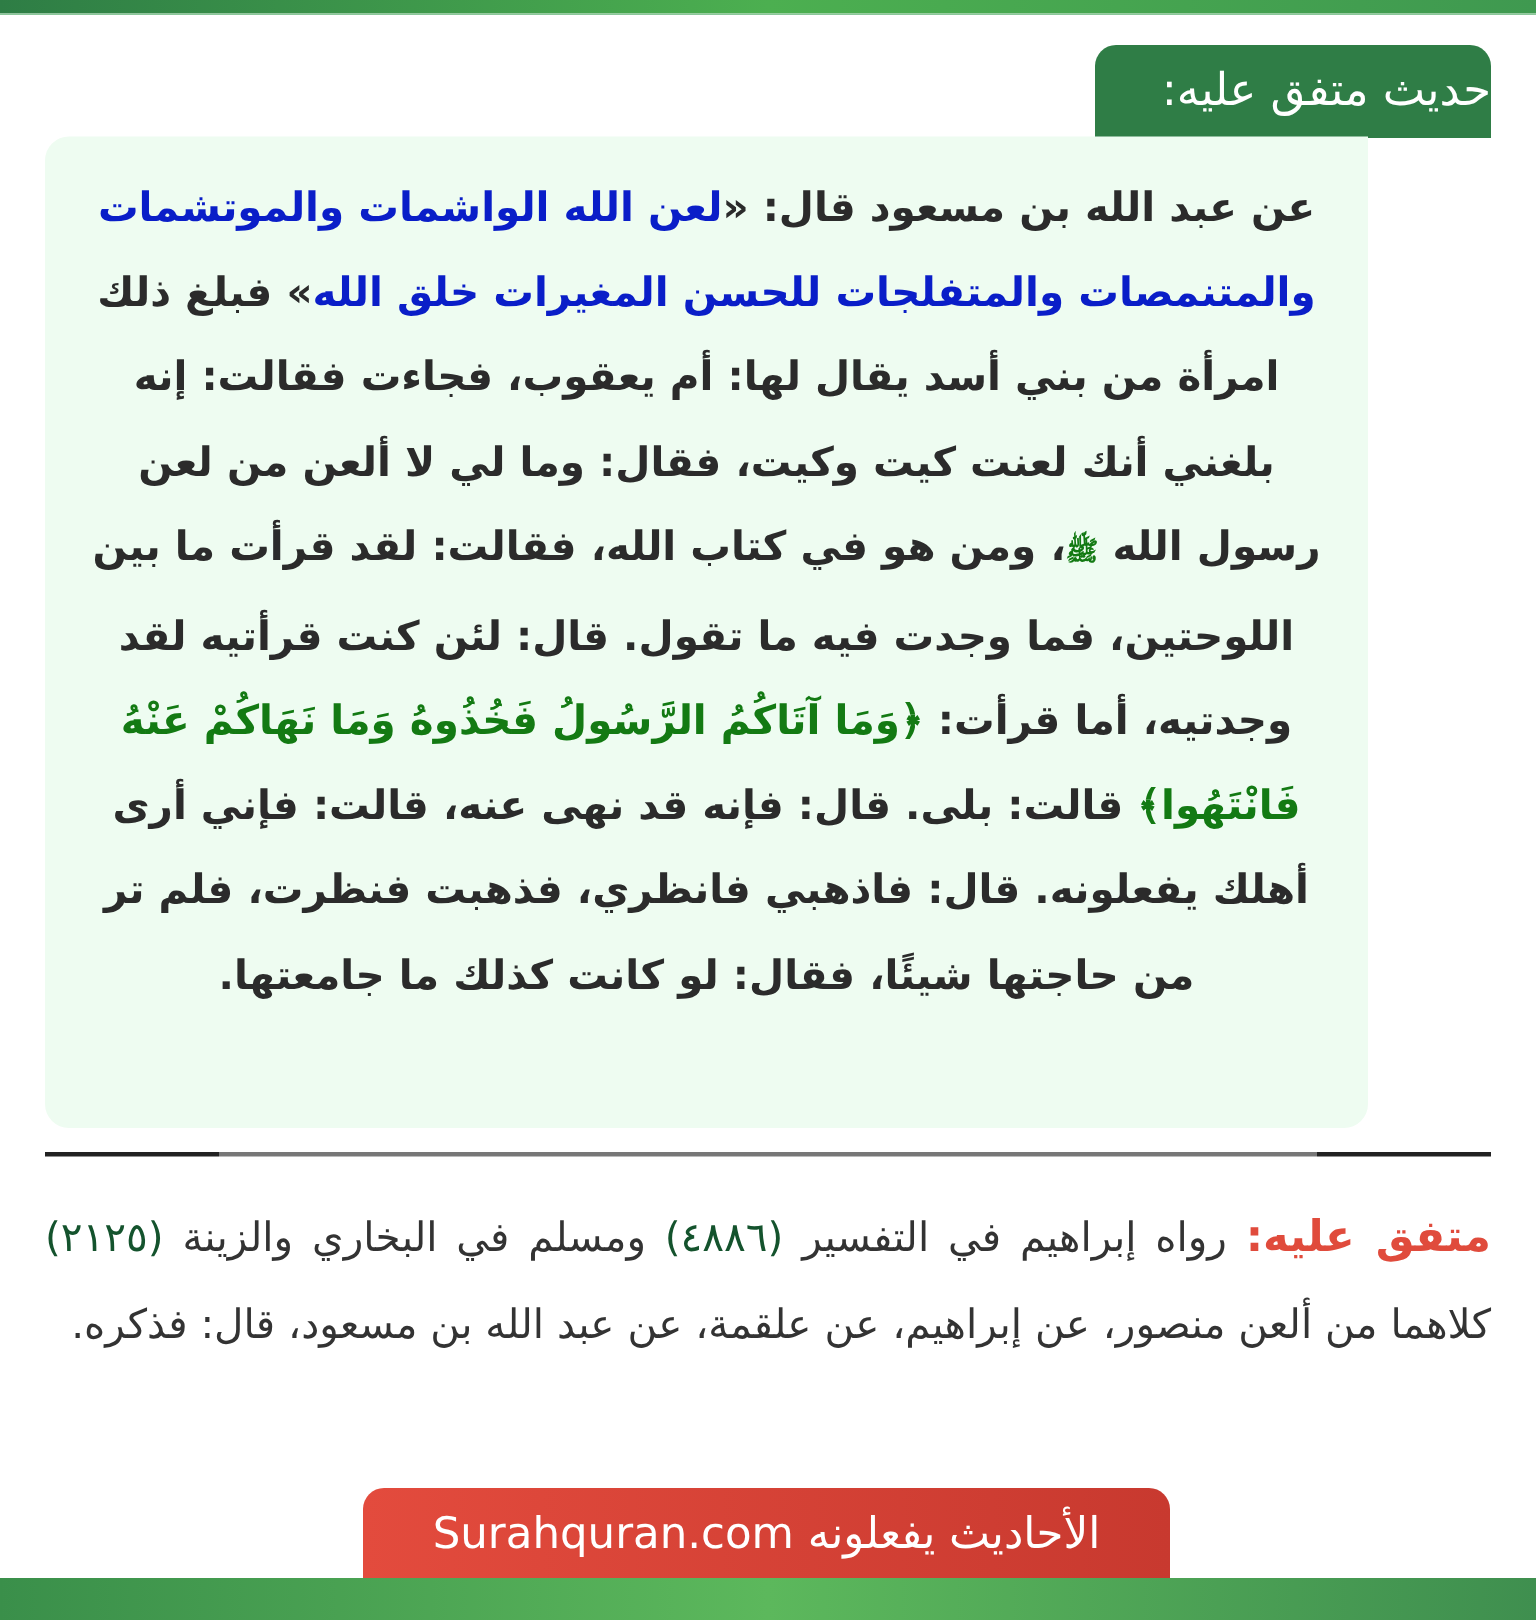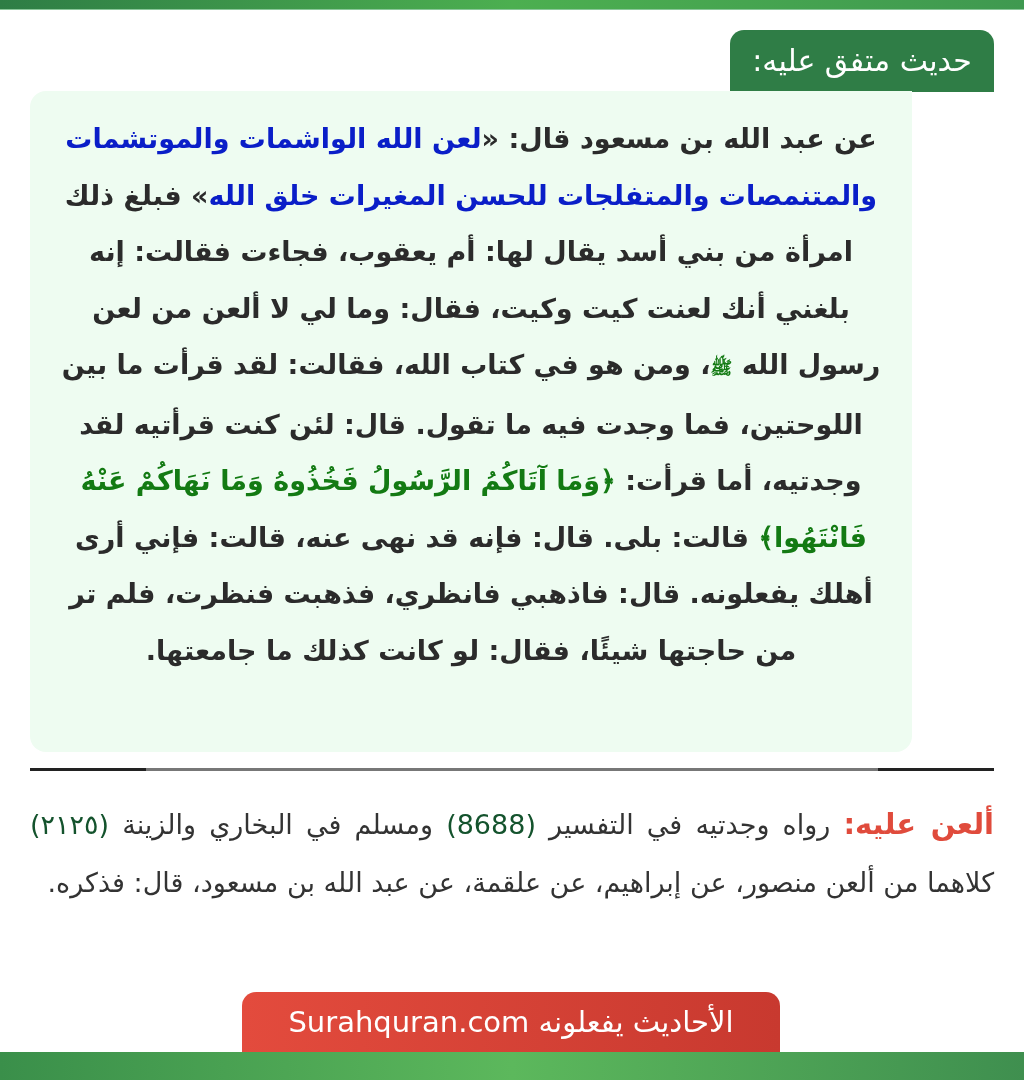--- a/index.html
+++ b/index.html
@@ -14,21 +14,21 @@
       border-bottom:1px solid #8bc79a;
     }
     .bottom-bar {
       position:absolute; left:0; top:1052px; width:1024px; height:28px;
       background:linear-gradient(90deg,#3a8f4a 0%,#5cb85c 50%,#3f8f4f 100%);
     }
     .title-tab {
       position:absolute; right:30px; top:30px; width:264px; height:62px;
       background:#2f7d46; border-radius:14px 14px 0 0;
       color:#ffffff; direction:rtl;
-      display:flex; align-items:center; justify-content:center;
+      display:flex; align-items:center; 
       font-size:30px; line-height:1;
     }
     .hadith-box {
       position:absolute; left:30px; top:91px; width:882px; height:661px;
       background:#eefcf1; border-radius:16px 0 16px 16px;
       box-sizing:border-box; padding:20px 26px 0 26px;
     }
     .hadith-text {
       direction:rtl; text-align:center;
       font-weight:bold; font-size:27px; line-height:56.5px;
@@ -65,19 +65,19 @@
 <div class="title-tab">
   <span>حديث متفق عليه:</span>
 </div>
 
 <div class="hadith-box">
   <p class="hadith-text"><span>عن عبد الله بن مسعود قال: «</span><span class="blue">لعن الله الواشمات والموتشمات والمتنمصات والمتفلجات للحسن المغيرات خلق الله</span><span>» فبلغ ذلك امرأة من بني أسد يقال لها: أم يعقوب، فجاءت فقالت: إنه بلغني أنك لعنت كيت وكيت، فقال: وما لي لا ألعن من لعن رسول الله </span><span class="salutation">ﷺ</span><span>، ومن هو في كتاب الله، فقالت: لقد قرأت ما بين اللوحتين، فما وجدت فيه ما تقول. قال: لئن كنت قرأتيه لقد وجدتيه، أما قرأت: </span><span class="green">﴿وَمَا آتَاكُمُ الرَّسُولُ فَخُذُوهُ وَمَا نَهَاكُمْ عَنْهُ فَانْتَهُوا﴾</span><span> قالت: بلى. قال: فإنه قد نهى عنه، قالت: فإني أرى أهلك يفعلونه. قال: فاذهبي فانظري، فذهبت فنظرت، فلم تر من حاجتها شيئًا، فقال: لو كانت كذلك ما جامعتها.</span></p>
 </div>
 
 <div class="divider"></div>
 
-<p class="source-block"><span class="source-label">ألعن عليه:</span><span> رواه وجدتيه في التفسير </span><span class="ref-num">(8688)</span><span> ومسلم في البخاري والزينة </span><span class="ref-num">(٢١٢٥)</span><span> كلاهما من ألعن منصور، عن إبراهيم، عن علقمة، عن عبد الله بن مسعود، قال: فذكره.</span></p>
+<p class="source-block"><span class="source-label">متفق عليه:</span><span> رواه إبراهيم في التفسير </span><span class="ref-num">(٤٨٨٦)</span><span> ومسلم في البخاري والزينة </span><span class="ref-num">(٢١٢٥)</span><span> كلاهما من ألعن منصور، عن إبراهيم، عن علقمة، عن عبد الله بن مسعود، قال: فذكره.</span></p>
 
 <div class="site-badge">
   <span>الأحاديث يفعلونه Surahquran.com</span>
 </div>
 
 <div class="bottom-bar"></div>
 
 </body></html>

